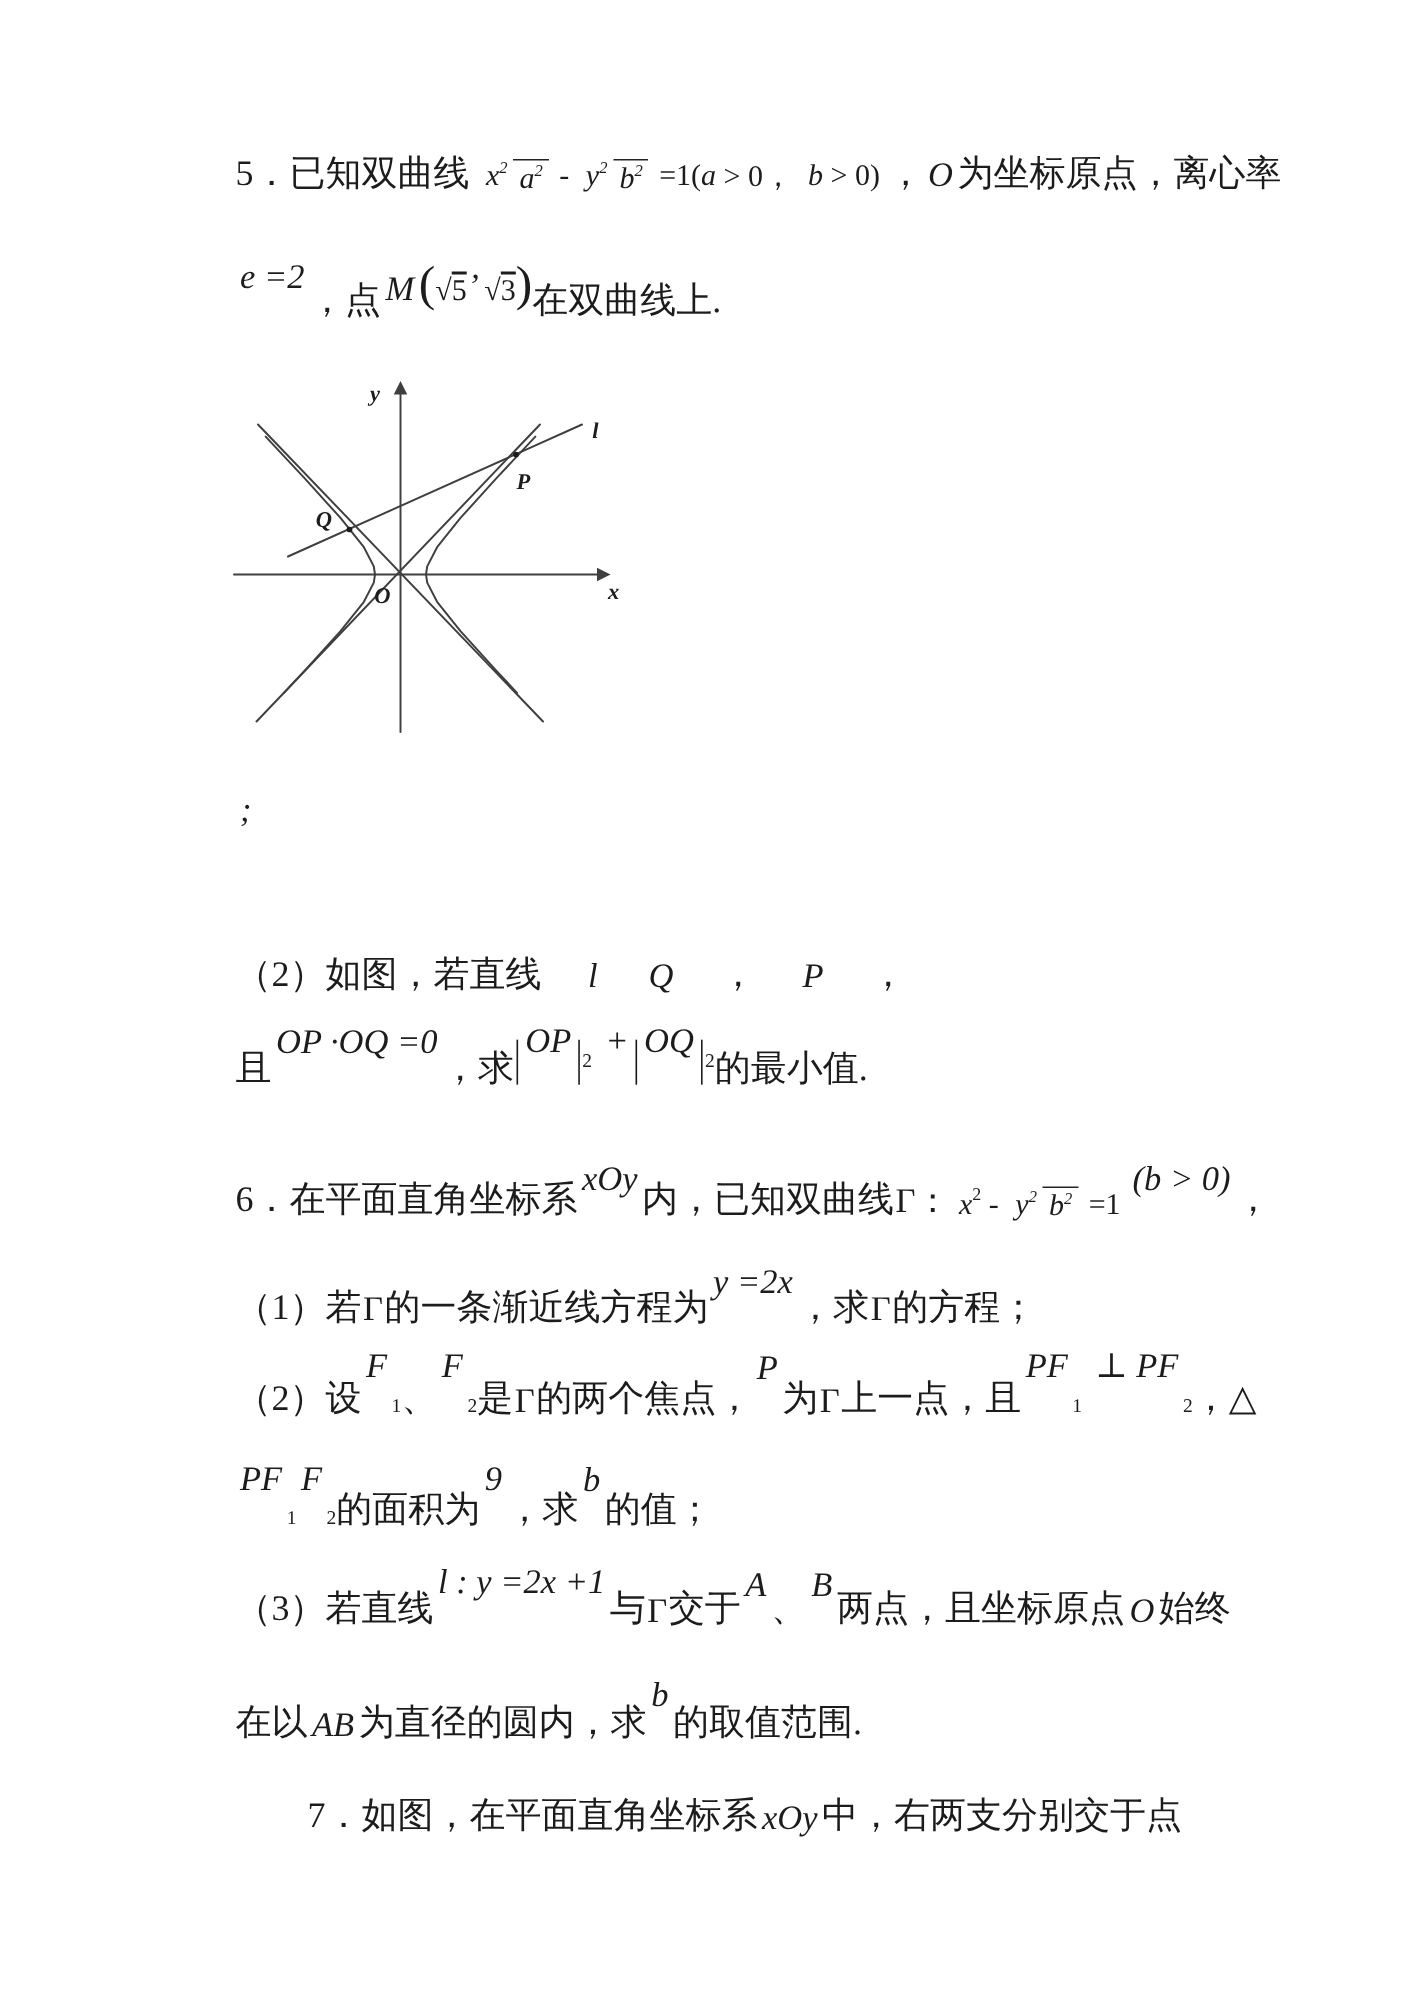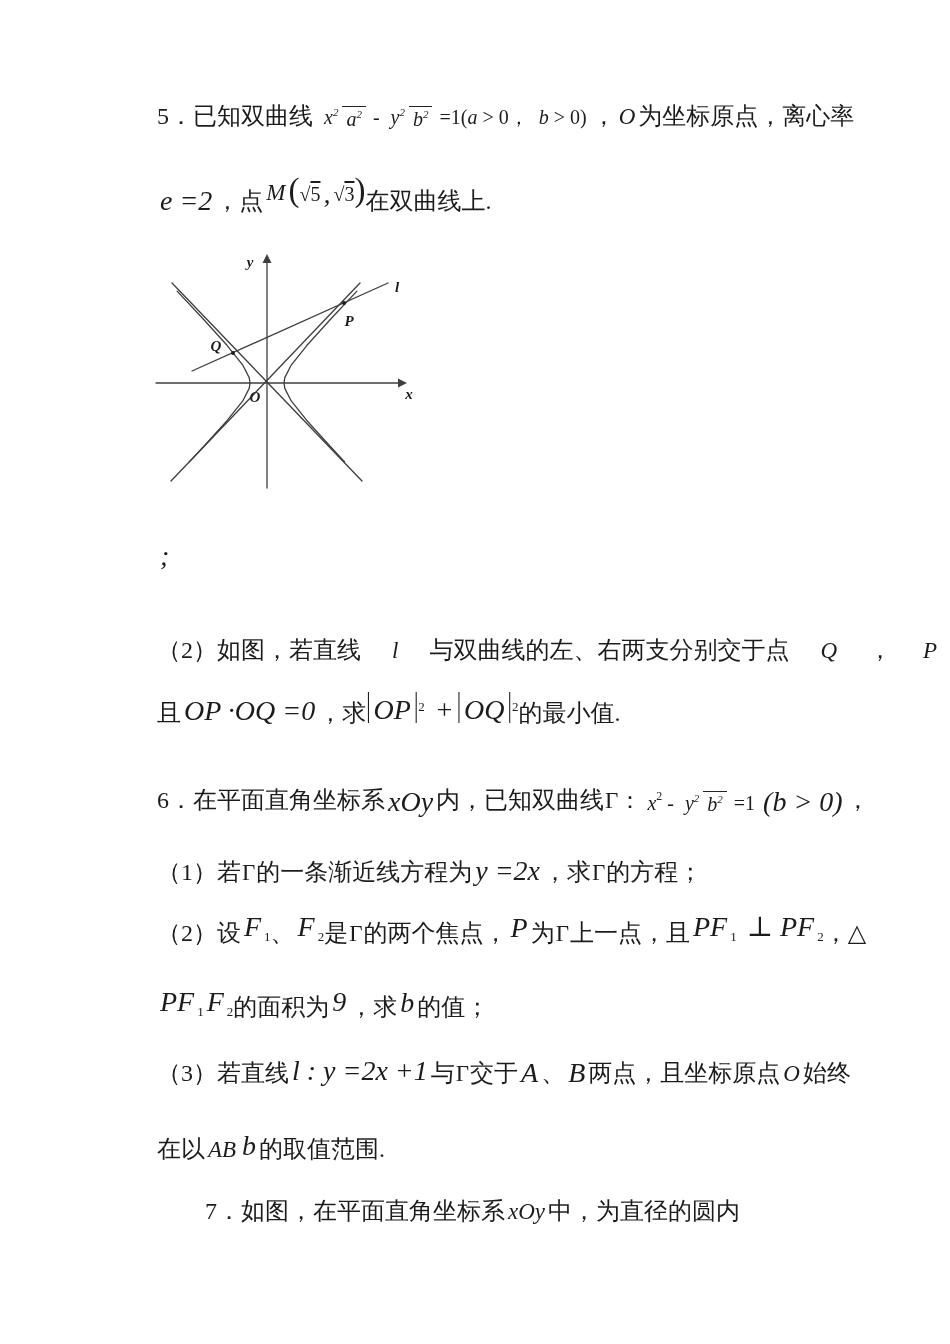--- a/index.html
+++ b/index.html
@@ -9,21 +9,21 @@
     font-family:"Liberation Serif","DejaVu Serif",serif;
   }
   #content{position:absolute;inset:0;}
   .line{
     position:absolute;left:157px;
     display:flex;align-items:flex-end;
     white-space:pre;
   }
   .seg-cn{font-size:24px;line-height:30px;}
   .seg-m{font-size:23px;font-style:italic;line-height:29px;margin:0 3px;}
-  .seg-msm{font-size:28px;font-style:italic;line-height:26px;margin:0 3px;}
+  .seg-msm{font-size:23px;font-style:italic;line-height:26px;margin:16px 3px;}
   .seg-tt{font-size:23px;line-height:29px;margin:0 1px;}
   .seg-sup{font-size:13px;line-height:14px;}
   .seg-sub{font-size:13px;line-height:14px;}
   .seg-bar{font-size:22px;line-height:26px;display:inline-block;transform:scaleY(1.5);transform-origin:50% 85%;}
   .seg-bigp{font-size:33px;line-height:34px;font-weight:400;}
   .seg-sqrt{font-size:20px;line-height:25px;}
   .seg-sqrt .ovl{text-decoration:overline;}
   .seg-eq{display:inline-flex;align-items:center;margin:0 5px;}
   .eq-it{font-style:italic;font-size:20px;white-space:pre;}
   .eq-up{font-size:20px;white-space:pre;}
@@ -36,29 +36,29 @@
   #figure-wrap svg{display:block;}
   .fig-label{font-family:"Liberation Serif","DejaVu Serif",serif;font-style:italic;font-weight:bold;font-size:15px;fill:#1c1c1c;}
 </style>
 </head>
 <body>
 
 <div id="content">
     <div class="line" style="top: 75px; height: 56px;"><span class="seg-cn">5．已知双曲线</span><span class="seg-eq"><span class="frac"><span class="num">x<sup>2</sup></span><span class="den">a<sup>2</sup></span></span><span class="eq-up"> - </span><span class="frac"><span class="num">y<sup>2</sup></span><span class="den">b<sup>2</sup></span></span><span class="eq-up"> =1(</span><span class="eq-it">a</span><span class="eq-up"> &gt; 0，  </span><span class="eq-it">b</span><span class="eq-up"> &gt; 0)</span></span><span class="seg-cn">，</span><span class="seg-m">O</span><span class="seg-cn">为坐标原点，离心率</span></div>
     <div class="line" style="top: 172px; height: 44px;"><span class="seg-msm" style="position: relative; top: -2px;">e =2</span><span class="seg-cn">，点</span><span class="seg-m" style="position: relative; top: -9px;">M</span><span class="seg-bigp" style="position: relative; top: -9px;">(</span><span class="seg-sqrt" style="position: relative; top: -9px;"><span>√</span><span class="ovl">5</span></span><span class="seg-msm" style="position: relative; top: -9px;">,</span><span class="seg-sqrt" style="position: relative; top: -9px;"><span>√</span><span class="ovl">3</span></span><span class="seg-bigp" style="position: relative; top: -9px;">)</span><span class="seg-cn">在双曲线上.</span></div>
     <div class="line" style="top: 545px; height: 34px;"><span class="seg-msm" style="position: relative; top: -10px;">;</span></div>
-    <div class="line" style="top: 631px; height: 34px; gap: 28px;"><span class="seg-cn">（2）如图，若直线</span><span class="seg-m">l</span><span class="seg-cn">与双曲线的左、右两支分别交于点</span><span class="seg-m">Q</span><span class="seg-cn">，</span><span class="seg-m">P</span><span class="seg-cn">，</span></div>
+    <div class="line" style="top: 631px; height: 34px; gap: 28px;"><span class="seg-cn">（2）如图，若直线</span><span class="seg-m">l</span><span class="seg-m">Q</span><span class="seg-cn">，</span><span class="seg-m">P</span><span class="seg-cn">，</span></div>
     <div class="line" style="top: 688px; height: 40px;"><span class="seg-cn">且</span><span class="seg-msm" style="position: relative; top: -4px;">OP ·OQ =0</span><span class="seg-cn">，求</span><span class="seg-bar" style="position: relative; top: -5px;">|</span><span class="seg-msm" style="position: relative; top: -5px;">OP</span><span class="seg-bar" style="position: relative; top: -5px;">|</span><span class="seg-sup" style="position: relative; top: -14px;">2</span><span class="seg-msm" style="position: relative; top: -5px;"> +</span><span class="seg-bar" style="position: relative; top: -5px;">|</span><span class="seg-msm" style="position: relative; top: -5px;">OQ</span><span class="seg-bar" style="position: relative; top: -5px;">|</span><span class="seg-sup" style="position: relative; top: -14px;">2</span><span class="seg-cn">的最小值.</span></div>
     <div class="line" style="top: 757px; height: 58px;"><span class="seg-cn">6．在平面直角坐标系</span><span class="seg-msm">xOy</span><span class="seg-cn">内，已知双曲线</span><span class="seg-tt">Γ：</span><span class="seg-eq"><span class="eq-it">x</span><span class="eq-sp">2</span><span class="eq-up"> - </span><span class="frac"><span class="num">y<sup>2</sup></span><span class="den">b<sup>2</sup></span></span><span class="eq-up"> =1</span></span><span class="seg-msm">(b &gt; 0)</span><span class="seg-cn">，</span></div>
     <div class="line" style="top: 853px; height: 34px; font-family: Liberation Serif, serif;"><span class="seg-cn">（1）若</span><span class="seg-tt">Γ</span><span class="seg-cn">的一条渐近线方程为</span><span class="seg-msm" style="position: relative; top: -3px;">y =2x</span><span class="seg-cn">，求</span><span class="seg-tt">Γ</span><span class="seg-cn">的方程；</span></div>
     <div class="line" style="top: 908px; height: 40px;"><span class="seg-cn">（2）设</span><span class="seg-msm" style="position: relative; top: -8px;">F</span><span class="seg-sub" style="position: relative; top: -4px;">1</span><span class="seg-cn">、</span><span class="seg-msm" style="position: relative; top: -8px;">F</span><span class="seg-sub" style="position: relative; top: -4px;">2</span><span class="seg-cn">是</span><span class="seg-tt">Γ</span><span class="seg-cn">的两个焦点，</span><span class="seg-msm" style="position: relative; top: -7px;">P</span><span class="seg-cn">为</span><span class="seg-tt">Γ</span><span class="seg-cn">上一点，且</span><span class="seg-msm" style="position: relative; top: -8px;">PF</span><span class="seg-sub" style="position: relative; top: -4px;">1</span><span class="seg-msm" style="position: relative; top: -8px;"> ⊥ PF</span><span class="seg-sub" style="position: relative; top: -4px;">2</span><span class="seg-cn">，△</span></div>
     <div class="line" style="top: 982px; height: 40px;"><span class="seg-msm" style="position: relative; top: -7px;">PF</span><span class="seg-sub" style="position: relative; top: -3px;">1</span><span class="seg-msm" style="position: relative; top: -7px;">F</span><span class="seg-sub" style="position: relative; top: -3px;">2</span><span class="seg-cn">的面积为</span><span class="seg-msm" style="position: relative; top: -7px;">9</span><span class="seg-cn">，求</span><span class="seg-msm" style="position: relative; top: -6px;">b</span><span class="seg-cn">的值；</span></div>
     <div class="line" style="top: 1052px; height: 36px;"><span class="seg-cn">（3）若直线</span><span class="seg-msm" style="position: relative; top: -4px;">l : y =2x +1</span><span class="seg-cn">与</span><span class="seg-tt">Γ</span><span class="seg-cn">交于</span><span class="seg-msm" style="position: relative; top: -2px;">A</span><span class="seg-cn">、</span><span class="seg-msm" style="position: relative; top: -2px;">B</span><span class="seg-cn">两点，且坐标原点</span><span class="seg-m">O</span><span class="seg-cn">始终</span></div>
-    <div class="line" style="top: 1128px; height: 36px;"><span class="seg-cn">在以</span><span class="seg-m">AB</span><span class="seg-msm" style="position: relative; top: -5px;">b</span><span class="seg-cn">的取值范围.</span></div>
-    <div class="line" style="top: 1192px; height: 34px; margin-left: 48px;"><span class="seg-cn">7．如图，在平面直角坐标系</span><span class="seg-m">xOy</span><span class="seg-cn">中，为直径的圆内</span></div>
+    <div class="line" style="top: 1128px; height: 36px;"><span class="seg-cn">在以</span><span class="seg-m">AB</span><span class="seg-cn">为直径的圆内，求</span><span class="seg-msm" style="position: relative; top: -5px;">b</span><span class="seg-cn">的取值范围.</span></div>
+    <div class="line" style="top: 1192px; height: 34px; margin-left: 48px;"><span class="seg-cn">7．如图，在平面直角坐标系</span><span class="seg-m">xOy</span><span class="seg-cn">中，右两支分别交于点</span></div>
   </div>
 
 <div id="figure-wrap">
   <svg width="270" height="242" viewBox="0 0 270 242">
     <g stroke="#3f3f3f" stroke-width="1.3" fill="none" stroke-linejoin="round" stroke-linecap="round">
 
       <line x1="4" y1="133" x2="246" y2="133"></line>
       <line x1="115" y1="238" x2="115" y2="12"></line>
 
       <line x1="20" y1="33" x2="210" y2="231"></line>

